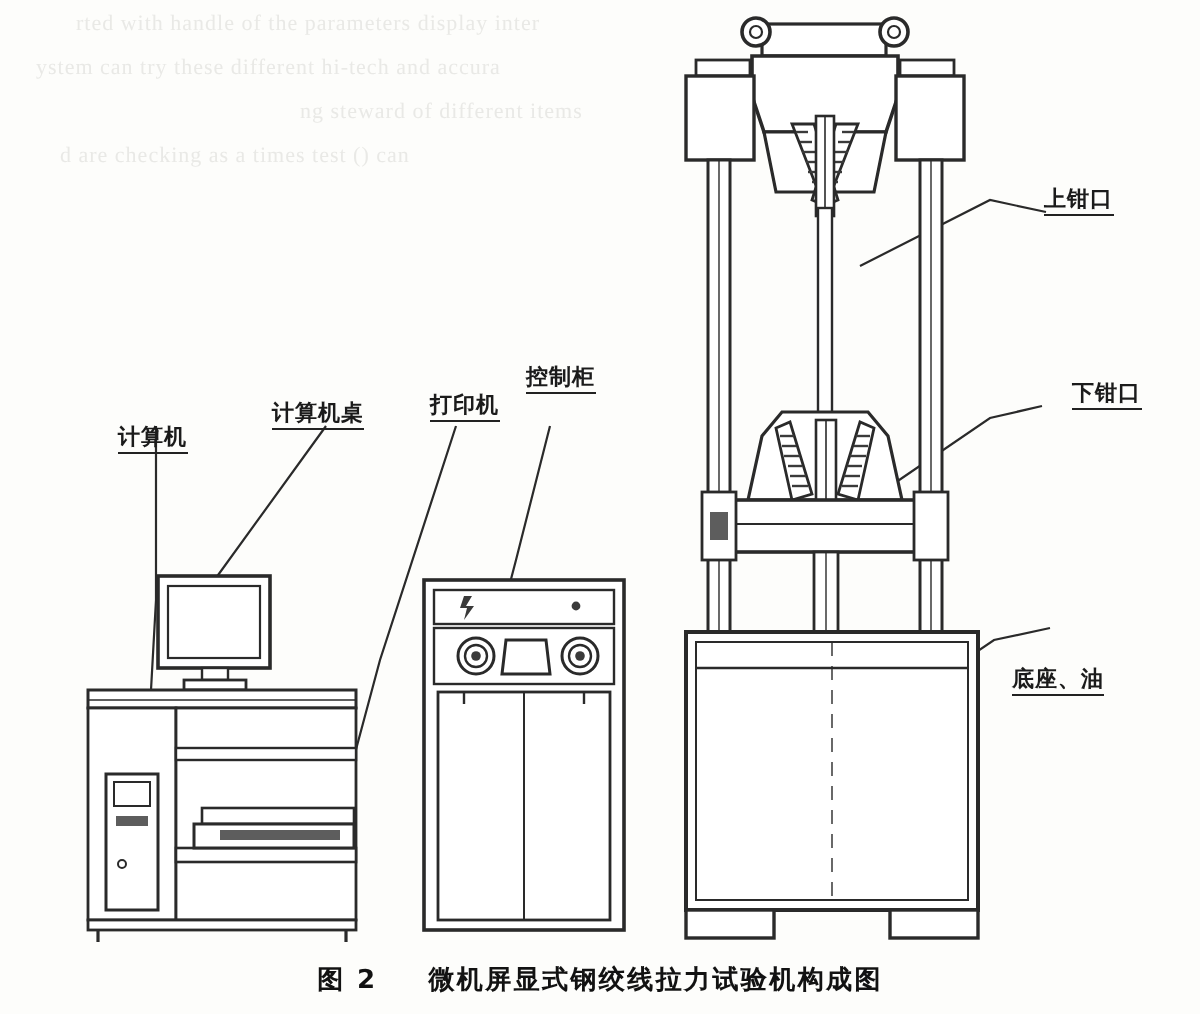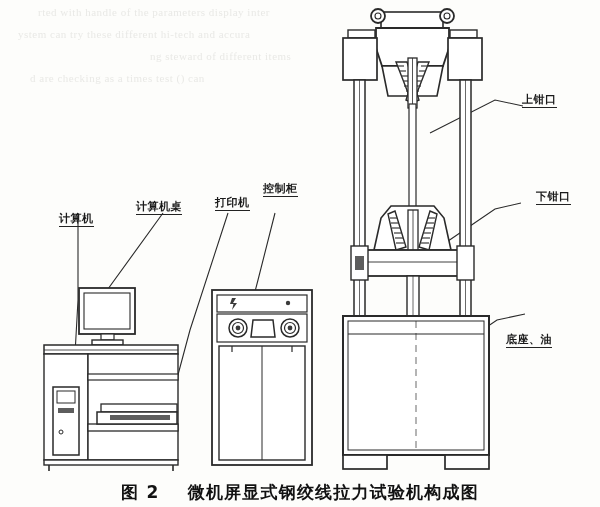--- a/index.html
+++ b/index.html
@@ -40,21 +40,21 @@
     border-bottom: 1.3px solid #222;
     line-height: 13px;
     text-align: right;
   }
   .caption {
     position: absolute;
     left: 0;
     width: 600px;
     text-align: center;
     font-family: "DejaVu Sans", "Liberation Sans", sans-serif;
-    font-size: 17px;
+    font-size: 13px;
     font-weight: 700;
     color: #121212;
     letter-spacing: 1.2px;
   }
   svg.art { position: absolute; left: 0; top: 0; }
   .ln { stroke: #2a2a2a; fill: none; }
   .fillw { fill: #ffffff; }
   .hatch { fill: #5d5d5d; }
 </style>
 </head>

